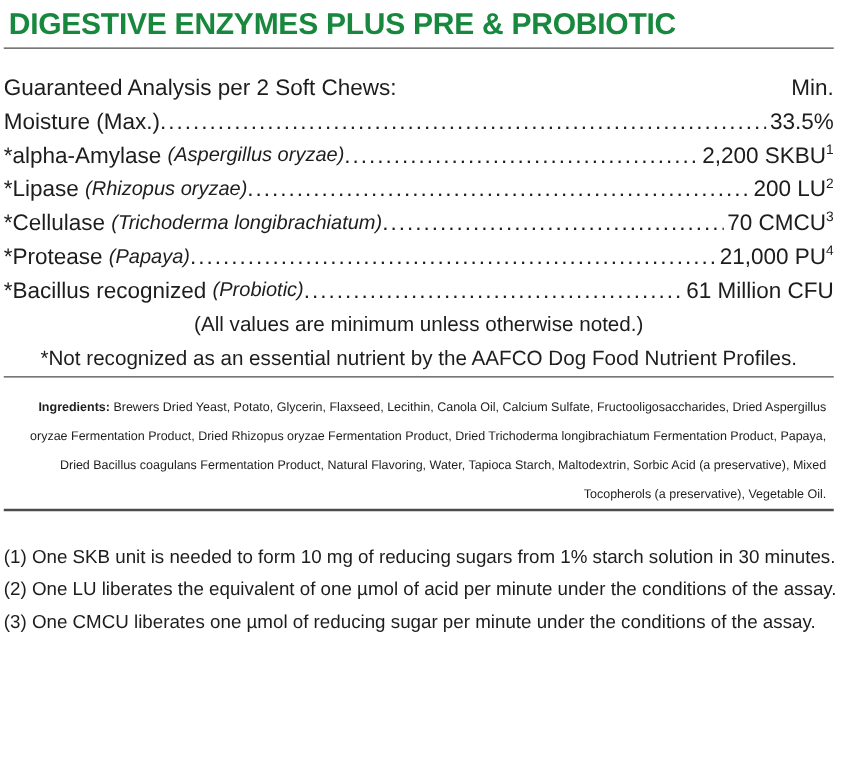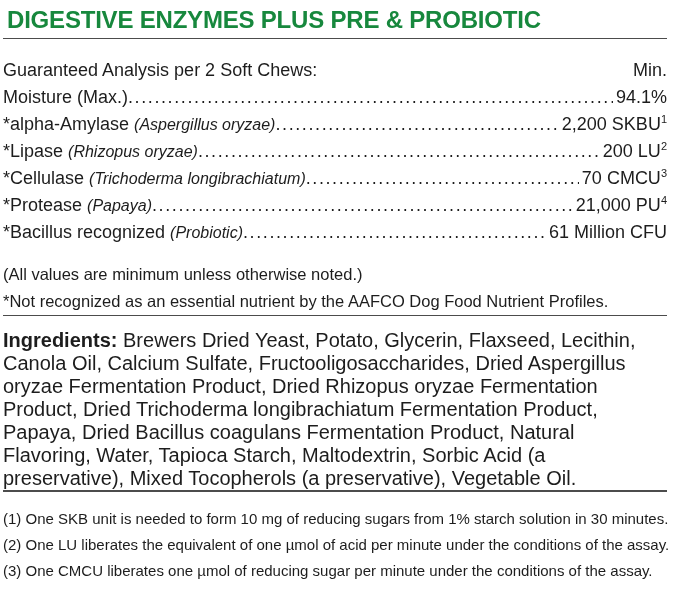--- a/index.html
+++ b/index.html
@@ -66,38 +66,39 @@
     content: "................................................................................................................................................................";
   }
   .ga-value { white-space: nowrap; margin-left: 3px; }
   .ga-value sup { font-size: 11px; line-height: 0; }
 
   .note {
     margin: 0;
     font-size: 16.5px;
     line-height: 27px;
   }
-  .notes-block { margin-top: 15px; }
+  .notes-block { margin-top: 1px; text-align: center; }
 
   .ingredients {
     margin: 13px 0 0 0;
-    font-size: 20px;
+    font-size: 10px;
     line-height: 23px;
     padding-right: 6px;
+    text-align: right;
   }
   .ingredients b { font-weight: bold; }
 
   .calorie {
     margin: 14px 0 0 0;
     font-size: 15.5px;
     line-height: 21px;
   }
   .calorie b { font-weight: bold; }
 
-  .footnotes { margin-top: 14px; }
+  .footnotes { margin-top: 24px; }
   .fn {
     margin: 0;
     font-size: 15px;
     line-height: 26px;
     white-space: nowrap;
   }
 </style>
 </head>
 <body>
 
@@ -110,21 +111,21 @@
   <div class="ga-header">
     <span>Guaranteed Analysis per 2 Soft Chews:</span>
     <span>Min.</span>
   </div>
 
   <div class="ga-rows" id="ga-rows">
   <div class="ga-row">
     <span class="ga-name">Moisture (Max.)</span>
 
     <span class="leader"></span>
-    <span class="ga-value"><span>94.1%</span></span>
+    <span class="ga-value"><span>33.5%</span></span>
   </div>
 
   <div class="ga-row">
     <span class="ga-name">*alpha-Amylase</span>
     <span class="ga-source">(Aspergillus oryzae)</span>
     <span class="leader"></span>
     <span class="ga-value"><span>2,200 SKBU</span><sup>1</sup></span>
   </div>
 
   <div class="ga-row">

